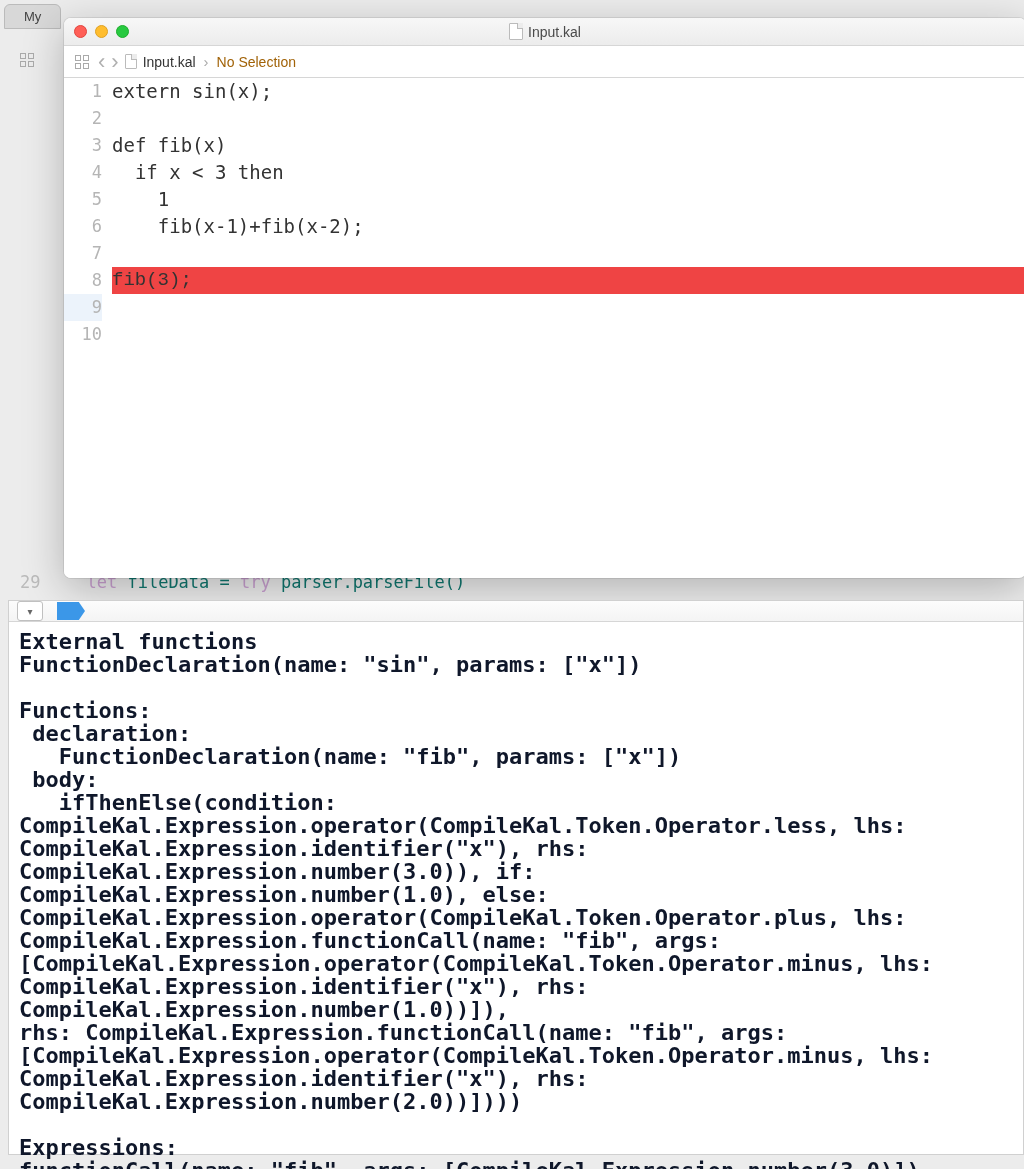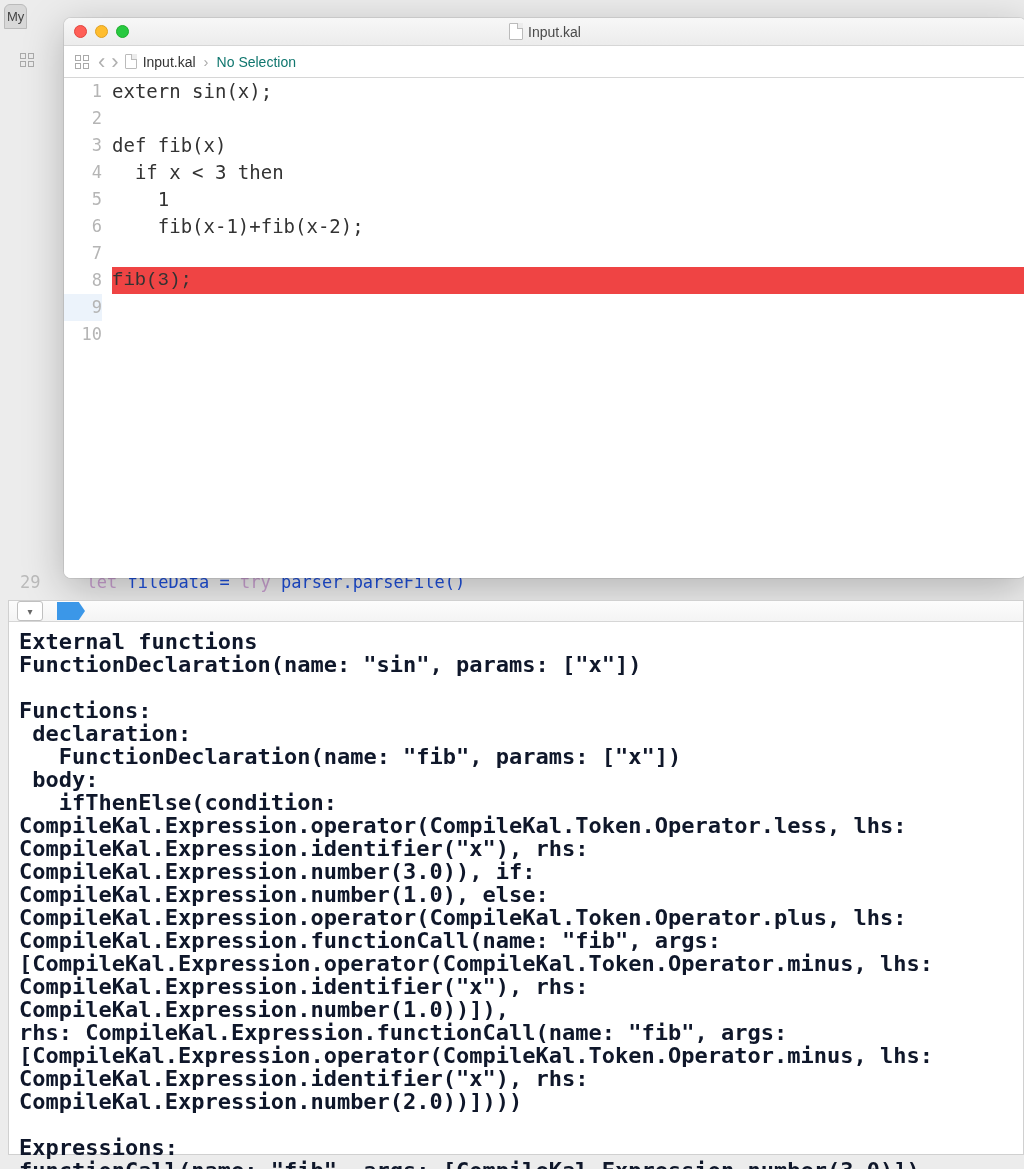--- a/index.html
+++ b/index.html
@@ -12,38 +12,38 @@
       position: relative;
     }
     .background-tab {
       position: absolute;
       top: 4px;
       left: 4px;
       background: #d8d8d8;
       border: 1px solid #bbb;
       border-top-left-radius: 6px;
       border-top-right-radius: 6px;
-      padding: 4px 2px;
+      padding: 4px 19px;
       font-size: 13px;
       color: #444;
     }
     .background-code {
       position: absolute;
       top: 572px;
       left: 20px;
       font-family: Menlo, Monaco, monospace;
       font-size: 17px;
       color: #888;
     }
     .background-code .linenum {
       color: #bbb;
       margin-right: 46px;
     }
     .background-code .kw { color: #c9a0d0; }
-    .background-code .id { color: #1d4ed8; }
+    .background-code .id { color: #0f766e; }
     .editor-window {
       position: absolute;
       top: 18px;
       left: 64px;
       width: 962px;
       height: 560px;
       background: #fff;
       border-radius: 7px;
       box-shadow: 0 10px 40px rgba(0,0,0,0.25), 0 0 0 1px rgba(0,0,0,0.08);
       overflow: hidden;
@@ -108,21 +108,21 @@
     .toolbar .tb-icon {
       width: 20px; height: 20px;
       display: flex;
       align-items: center;
       justify-content: center;
       color: #888;
     }
     .toolbar .nav-arrow { font-size: 22px; color: #b0b0b0; cursor: pointer; line-height: 1; }
     .toolbar .crumb { font-size: 14px; color: #333; }
     .toolbar .crumb-sep { color: #aaa; margin: 0 2px; }
-    .toolbar .no-sel { color: #0f766e; }
+    .toolbar .no-sel { color: #a16207; }
     .code-area {
       flex: 1;
       display: flex;
       font-family: Menlo, Monaco, monospace;
       font-size: 19px;
       line-height: 27px;
       overflow: hidden;
     }
     .gutter {
       width: 48px;

